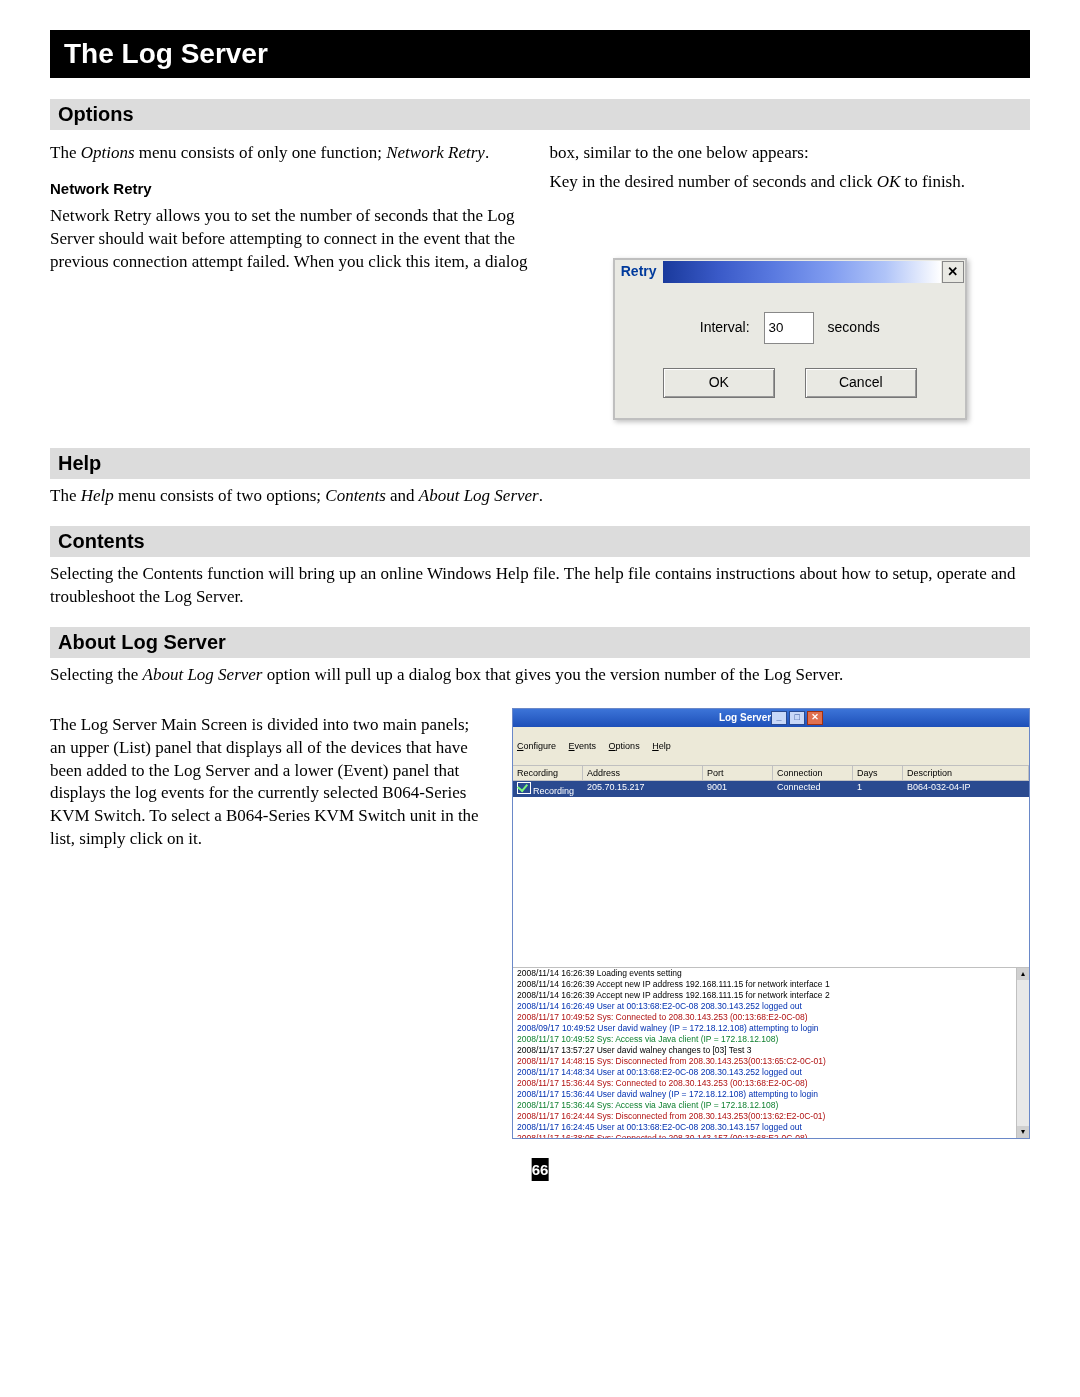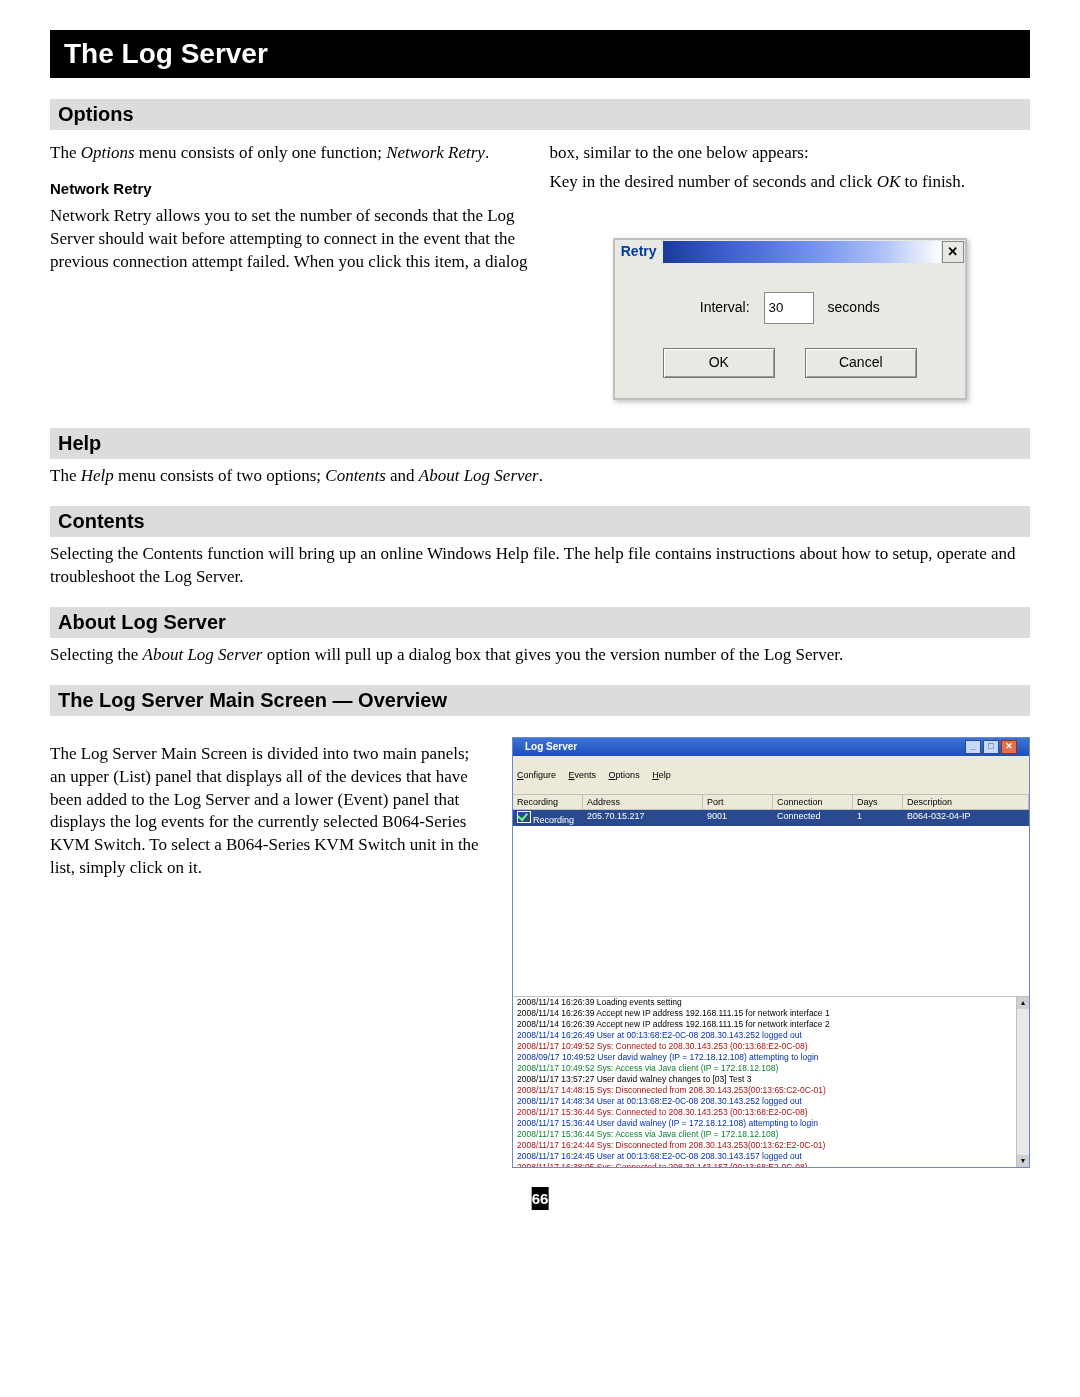--- a/index.html
+++ b/index.html
@@ -5,34 +5,34 @@
   html,body{margin:0;padding:0;background:#fff;font-family:"Times New Roman",Times,serif;color:#000}
   .page{width:1080px;margin:0 auto;padding:30px 50px 60px 50px;box-sizing:border-box;position:relative}
   .title-bar{background:#000;color:#fff;font-family:Arial,Helvetica,sans-serif;font-weight:bold;font-size:28px;padding:8px 14px;margin-bottom:21px}
   .section-bar{background:#dcdcdc;color:#000;font-family:Arial,Helvetica,sans-serif;font-weight:bold;font-size:20px;padding:4px 8px;margin:18px 0 6px 0}
   .two-col{display:flex;gap:19px}
   .col{flex:1;font-size:17px;line-height:1.35}
   p{margin:6px 0}
   .bold-sub{font-family:Arial,Helvetica,sans-serif;font-weight:bold;font-size:15px;margin-top:14px}
   em{font-style:italic}
   
-  .retry-box{width:350px;border:2px solid #bfbfbf;background:#e9e9e3;margin:44px auto 10px auto;font-family:Tahoma,Arial,sans-serif;font-size:14px;box-shadow:2px 2px 5px rgba(0,0,0,.25)}
+  .retry-box{width:350px;border:2px solid #bfbfbf;background:#e9e9e3;margin:64px auto 10px auto;font-family:Tahoma,Arial,sans-serif;font-size:14px;box-shadow:2px 2px 5px rgba(0,0,0,.25)}
   .retry-title{display:flex;align-items:center;height:24px}
   .retry-label{color:#003a9c;font-weight:bold;padding:0 6px}
   .retry-grad{flex:1;height:22px;background:linear-gradient(to right,#1a3a9c,#3a5ac8,#5a7ae0,#809cf0,#b0c4f8,#ffffff)}
   .retry-close{width:20px;height:20px;border:1px solid #888;background:#e9e9e3;display:flex;align-items:center;justify-content:center;font-weight:bold;font-size:13px;margin:1px}
   .retry-body{display:flex;align-items:center;justify-content:center;gap:14px;padding:28px 0 24px 0}
   .retry-input{width:50px;height:32px;border:1px solid #888;background:#fff;padding:1px 4px;box-sizing:border-box}
   .retry-buttons{display:flex;justify-content:center;gap:30px;padding:0 0 20px 0}
   .retry-btn{width:110px;height:28px;border:1px solid #777;background:#e9e9e3;text-align:center;line-height:26px;box-shadow:inset 1px 1px 0 #fff, inset -1px -1px 0 #999}
   
   .screenshot-wrap{display:flex;gap:32px;margin-top:21px}
   .shot-left{flex:0 0 430px;font-size:17px;line-height:1.35}
   .app-window{flex:1;border:1px solid #6a88c8;font-family:Tahoma,Arial,sans-serif;font-size:9px;background:#fff}
-  .app-title{height:18px;background:linear-gradient(to bottom,#3c74d8,#1d4fb8);color:#fff;display:flex;align-items:center;padding:0 12px;justify-content:space-between;font-size:10px;font-weight:bold}
+  .app-title{height:18px;background:linear-gradient(to bottom,#3c74d8,#1d4fb8);color:#fff;display:flex;align-items:center;padding:0 21px;justify-content:center;font-size:10px;font-weight:bold}
   .win-btns{display:flex;gap:2px}
   .win-btn{width:14px;height:12px;border:1px solid #2a4a90;background:#c8d8f8;font-size:9px;line-height:10px;text-align:center;color:#2a4a90;font-weight:bold}
   .win-btn.close{background:#e07050;color:#fff;border-color:#a03010}
   .app-menu{background:#ece9d8;padding:14px 4px;font-size:9px;border-bottom:1px solid #c0c0c0}
   .app-menu span{margin-right:10px}
   .app-menu u{text-decoration:underline}
   .list-head{background:#ece9d8;border-bottom:1px solid #c0c0c0;display:flex;font-size:9px}
   .list-head div{border-right:1px solid #c0c0c0;padding:2px 4px;box-sizing:border-box}
   .lh1{width:70px}.lh2{width:120px}.lh3{width:70px}.lh4{width:80px}.lh5{width:50px}.lh6{flex:1}
   .list-row{background:#2a4a90;color:#fff;display:flex;font-size:9px}
@@ -96,21 +96,20 @@
   </p>
 
   <div class="section-bar">Contents</div>
   <p class="body-text">Selecting the Contents function will bring up an online Windows Help file. The help file contains instructions about how to setup, operate and troubleshoot the Log Server.</p>
 
   <div class="section-bar">About Log Server</div>
   <p class="body-text">
     <span>Selecting the </span><em>About Log Server</em><span> option will pull up a dialog box that gives you the version number of the Log Server.</span>
   </p>
 
-  <div class="section-bar">The Log Server Main Screen — Overview</div>
 
   <div class="screenshot-wrap">
     <div class="shot-left">
       <p>The Log Server Main Screen is divided into two main panels; an upper (List) panel that displays all of the devices that have been added to the Log Server and a lower (Event) panel that displays the log events for the currently selected B064-Series KVM Switch. To select a B064-Series KVM Switch unit in the list, simply click on it.</p>
     </div>
 
     <div class="app-window">
       <div class="app-title">
         <span>Log Server</span>
         <div class="win-btns">

